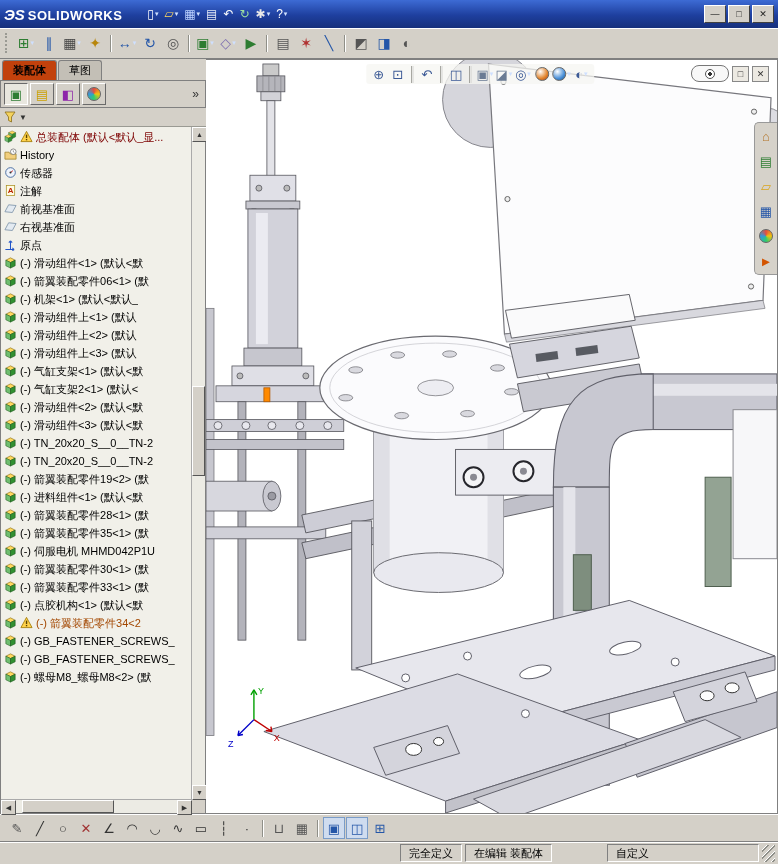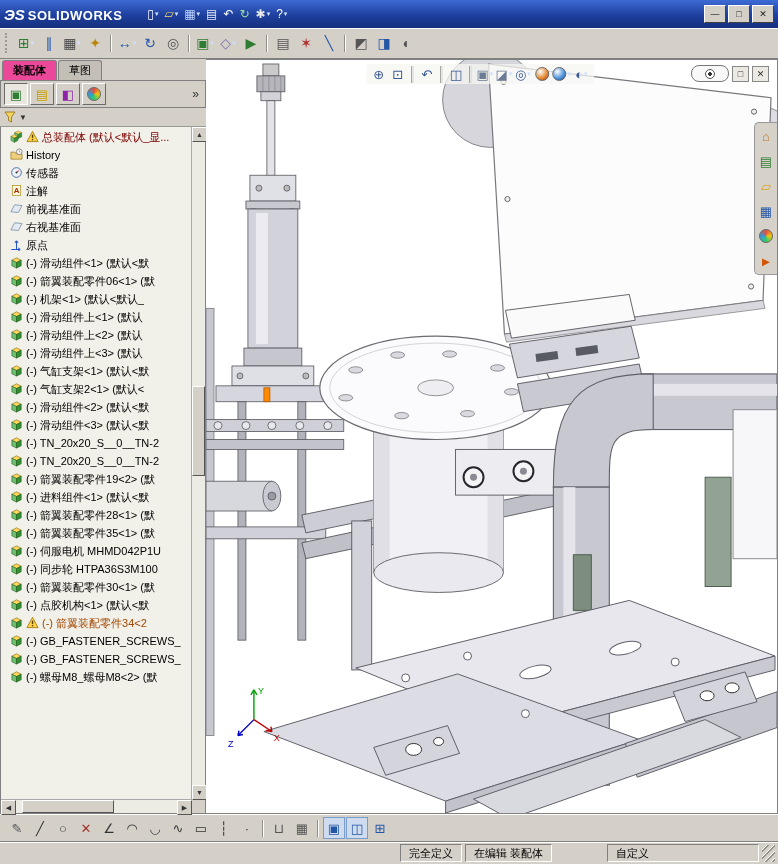--- a/index.html
+++ b/index.html
@@ -30,33 +30,33 @@
   .sep{width:1px;height:17px;background:#8f8f88;border-right:1px solid #fff;margin:0 3px;flex:none;}
 
   
   .main{flex:1;display:flex;min-height:0;}
 
   
   .leftpanel{width:206px;flex:none;display:flex;flex-direction:column;background:#d4d0c8;}
   .cmtabs{height:21px;flex:none;display:flex;align-items:flex-end;padding-left:2px;gap:1px;}
   .tab{padding:2px 10px 2px;border:1px solid #808080;border-bottom:none;background:#c3bfb6;
        border-radius:3px 3px 0 0;font-size:11px;}
-  .tab.active{background:#ec4899;font-weight:bold;}
+  .tab.active{background:#c2410c;font-weight:bold;}
   .fmtabs{height:24px;flex:none;display:flex;align-items:center;gap:2px;padding:1px 3px;
           border:1px solid #808080;background:#d4d0c8;}
   .fmicons{display:flex;gap:2px;}
   .fmicon{width:22px;height:20px;display:flex;align-items:center;justify-content:center;font-size:13px;
           border:1px solid;border-color:#fff #6a6a6a #6a6a6a #fff;background:#d4d0c8;}
   .fmicon.on{background:#e9e7df;border-color:#6a6a6a #fff #fff #6a6a6a;}
   .chev{margin-left:auto;font-size:12px;color:#333;padding:0 3px;}
   .filterrow{height:18px;flex:none;display:flex;align-items:center;gap:3px;padding:0 4px;
              border-bottom:1px solid #9a9a93;background:#d4d0c8;}
   .fdd{font-size:8px;color:#333;}
   .treewrap{flex:1;position:relative;background:#f1f0e9;border:1px solid #808080;border-top:none;min-height:0;}
-  .tree{position:absolute;left:0;top:1px;right:13px;bottom:13px;overflow:hidden;margin-left:6px;}
+  .tree{position:absolute;left:0;top:1px;right:13px;bottom:13px;overflow:hidden;}
   .trow{height:18px;display:flex;align-items:center;gap:3px;padding-left:3px;white-space:nowrap;overflow:hidden;}
   .trow.sel{background:#0a246a;color:#fff;}
   .tlabel{overflow:hidden;}
   .tsvg{width:13px;height:13px;flex:none;}
   .vscroll{position:absolute;top:0;right:0;bottom:13px;width:13px;background:#ecebe4;border-left:1px solid #aaa;
            display:flex;flex-direction:column;}
   .hscroll{position:absolute;left:0;right:13px;bottom:0;height:13px;background:#ecebe4;border-top:1px solid #aaa;
            display:flex;}
   .sarrow{width:13px;height:13px;flex:none;background:#d4d0c8;border:1px solid;border-color:#fff #555 #555 #fff;
           font-size:7px;display:flex;align-items:center;justify-content:center;color:#333;}
@@ -448,29 +448,29 @@
                   <polygon points="12,4.5 7,7 7,13 12,10.5" fill="#319031" stroke="#205f20" stroke-width="0.7"></polygon>
                 </svg></span>
               <span class="tlabel">(-) 伺服电机 MHMD042P1U</span>
             </div>
             <div class="trow">
               <span class="tico"><svg class="tsvg" viewBox="0 0 14 14">
                   <polygon points="2,4.5 7,2 12,4.5 7,7" fill="#ffd95e" stroke="#8a6d1a" stroke-width="0.7"></polygon>
                   <polygon points="2,4.5 7,7 7,13 2,10.5" fill="#6fbe6f" stroke="#2f6e2f" stroke-width="0.7"></polygon>
                   <polygon points="12,4.5 7,7 7,13 12,10.5" fill="#319031" stroke="#205f20" stroke-width="0.7"></polygon>
                 </svg></span>
-              <span class="tlabel">(-) 同步轮 HTPA36S3M100</span>
-            </div>
-            <div class="trow">
-              <span class="tico"><svg class="tsvg" viewBox="0 0 14 14">
-                  <polygon points="2,4.5 7,2 12,4.5 7,7" fill="#ffd95e" stroke="#8a6d1a" stroke-width="0.7"></polygon>
-                  <polygon points="2,4.5 7,7 7,13 2,10.5" fill="#6fbe6f" stroke="#2f6e2f" stroke-width="0.7"></polygon>
-                  <polygon points="12,4.5 7,7 7,13 12,10.5" fill="#319031" stroke="#205f20" stroke-width="0.7"></polygon>
-                </svg></span>
               <span class="tlabel">(-) 箭翼装配零件30&lt;1&gt; (默</span>
+            </div>
+            <div class="trow">
+              <span class="tico"><svg class="tsvg" viewBox="0 0 14 14">
+                  <polygon points="2,4.5 7,2 12,4.5 7,7" fill="#ffd95e" stroke="#8a6d1a" stroke-width="0.7"></polygon>
+                  <polygon points="2,4.5 7,7 7,13 2,10.5" fill="#6fbe6f" stroke="#2f6e2f" stroke-width="0.7"></polygon>
+                  <polygon points="12,4.5 7,7 7,13 12,10.5" fill="#319031" stroke="#205f20" stroke-width="0.7"></polygon>
+                </svg></span>
+              <span class="tlabel">(-) 箭翼装配零件33&lt;1&gt; (默</span>
             </div>
             <div class="trow">
               <span class="tico"><svg class="tsvg" viewBox="0 0 14 14">
                   <polygon points="2,4.5 7,2 12,4.5 7,7" fill="#ffd95e" stroke="#8a6d1a" stroke-width="0.7"></polygon>
                   <polygon points="2,4.5 7,7 7,13 2,10.5" fill="#6fbe6f" stroke="#2f6e2f" stroke-width="0.7"></polygon>
                   <polygon points="12,4.5 7,7 7,13 12,10.5" fill="#319031" stroke="#205f20" stroke-width="0.7"></polygon>
                 </svg></span>
               <span class="tlabel">(-) 点胶机构&lt;1&gt; (默认&lt;默</span>
             </div>
             <div class="trow">

